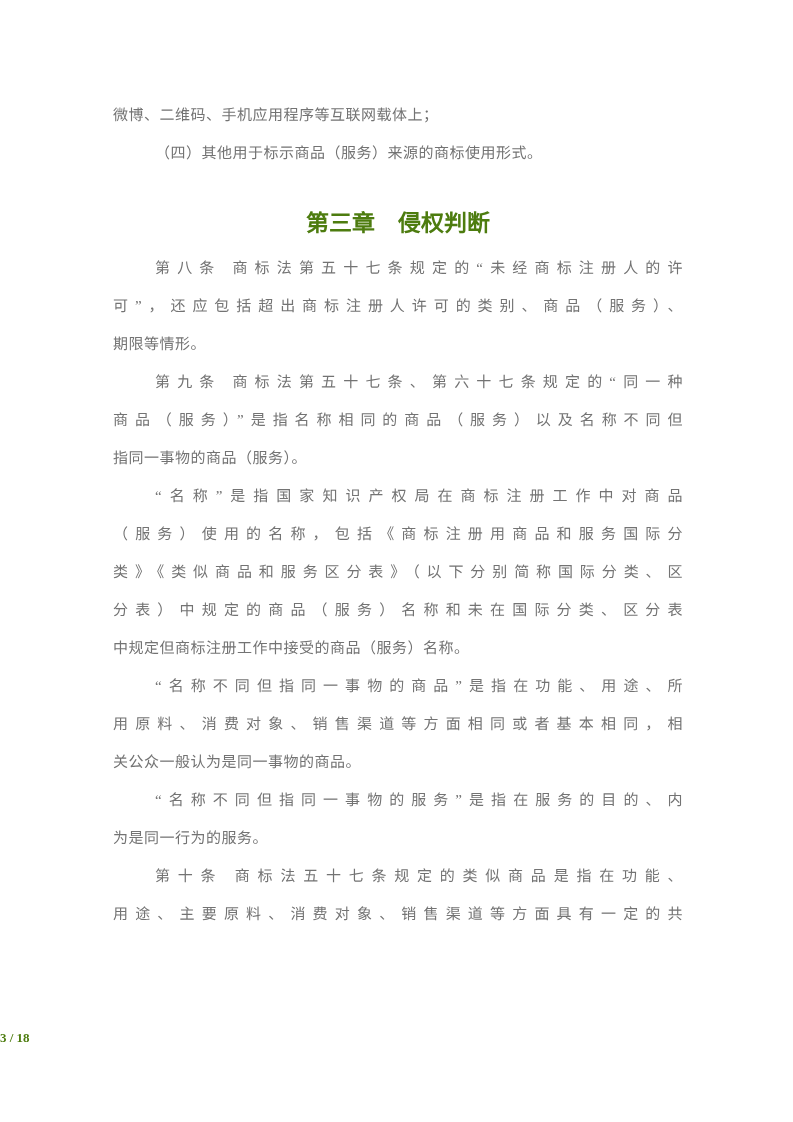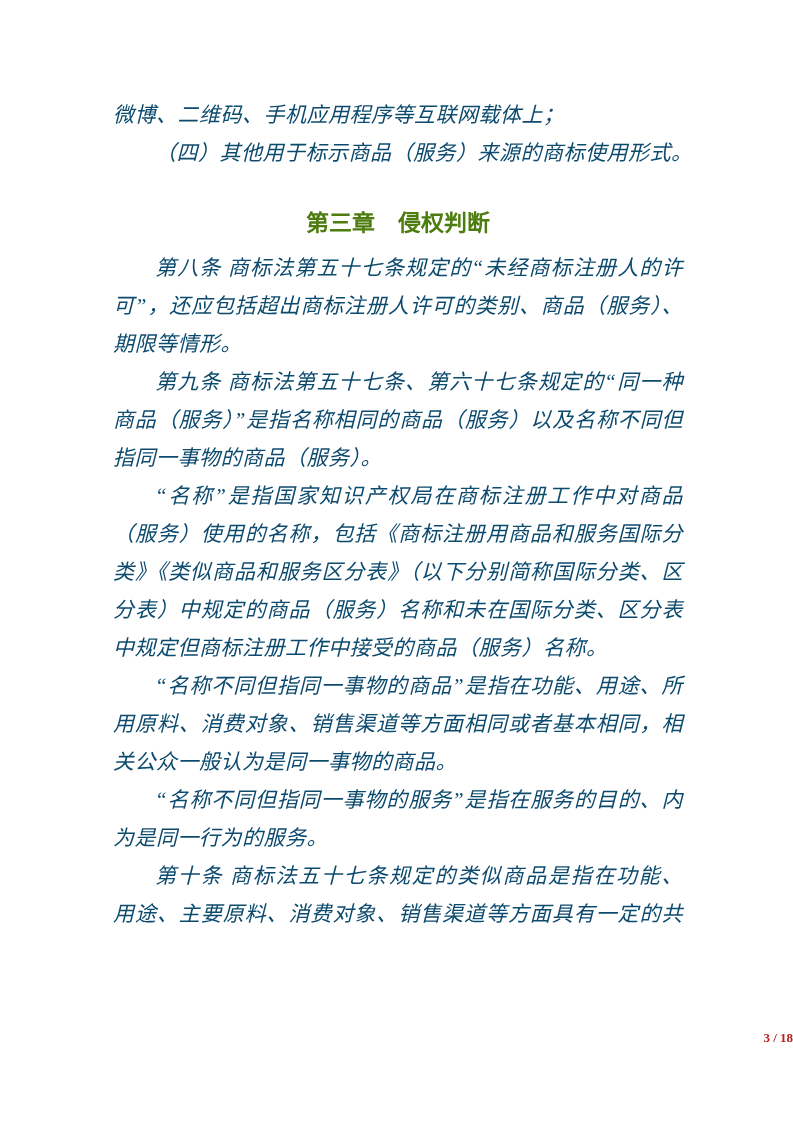--- a/index.html
+++ b/index.html
@@ -25,26 +25,25 @@
   }
   .content {
     position: absolute;
     left: 113px;
     top: 96px;
     width: 570px;
   }
   .line {
     height: 38px;
     line-height: 38px;
-    font-size: 21px;
+    font-size: 15px;
     letter-spacing: 0.5px;
     text-align: justify;
     white-space: nowrap;
-    color: #0c4a6e;
-    font-style: italic;
+    color: #737373;
   }
   .line.fill {
     white-space: normal;
     text-align-last: justify;
   }
   .line.indent {
     text-indent: 42px;
   }
   .chapter-heading {
     height: 38px;
@@ -54,25 +53,25 @@
     font-weight: bold;
     font-size: 23px;
     text-align: center;
     color: #4d7c0f;
   }
   .footer {
     position: absolute;
     left: 0;
     top: 1030px;
     width: 793px;
-    text-align: right;
+    text-align: left;
     font-family: "Liberation Serif", "DejaVu Serif", serif;
     font-weight: bold;
     font-size: 13px;
-    color: #b91c1c;
+    color: #4d7c0f;
   }
 </style>
 </head>
 <body>
 
 <div class="page">
   <div class="content" id="doc-content">
       <div class="line">微博、二维码、手机应用程序等互联网载体上；</div>
       <div class="line indent">（四）其他用于标示商品（服务）来源的商标使用形式。</div>
       <div class="chapter-heading">第三章　侵权判断</div>

